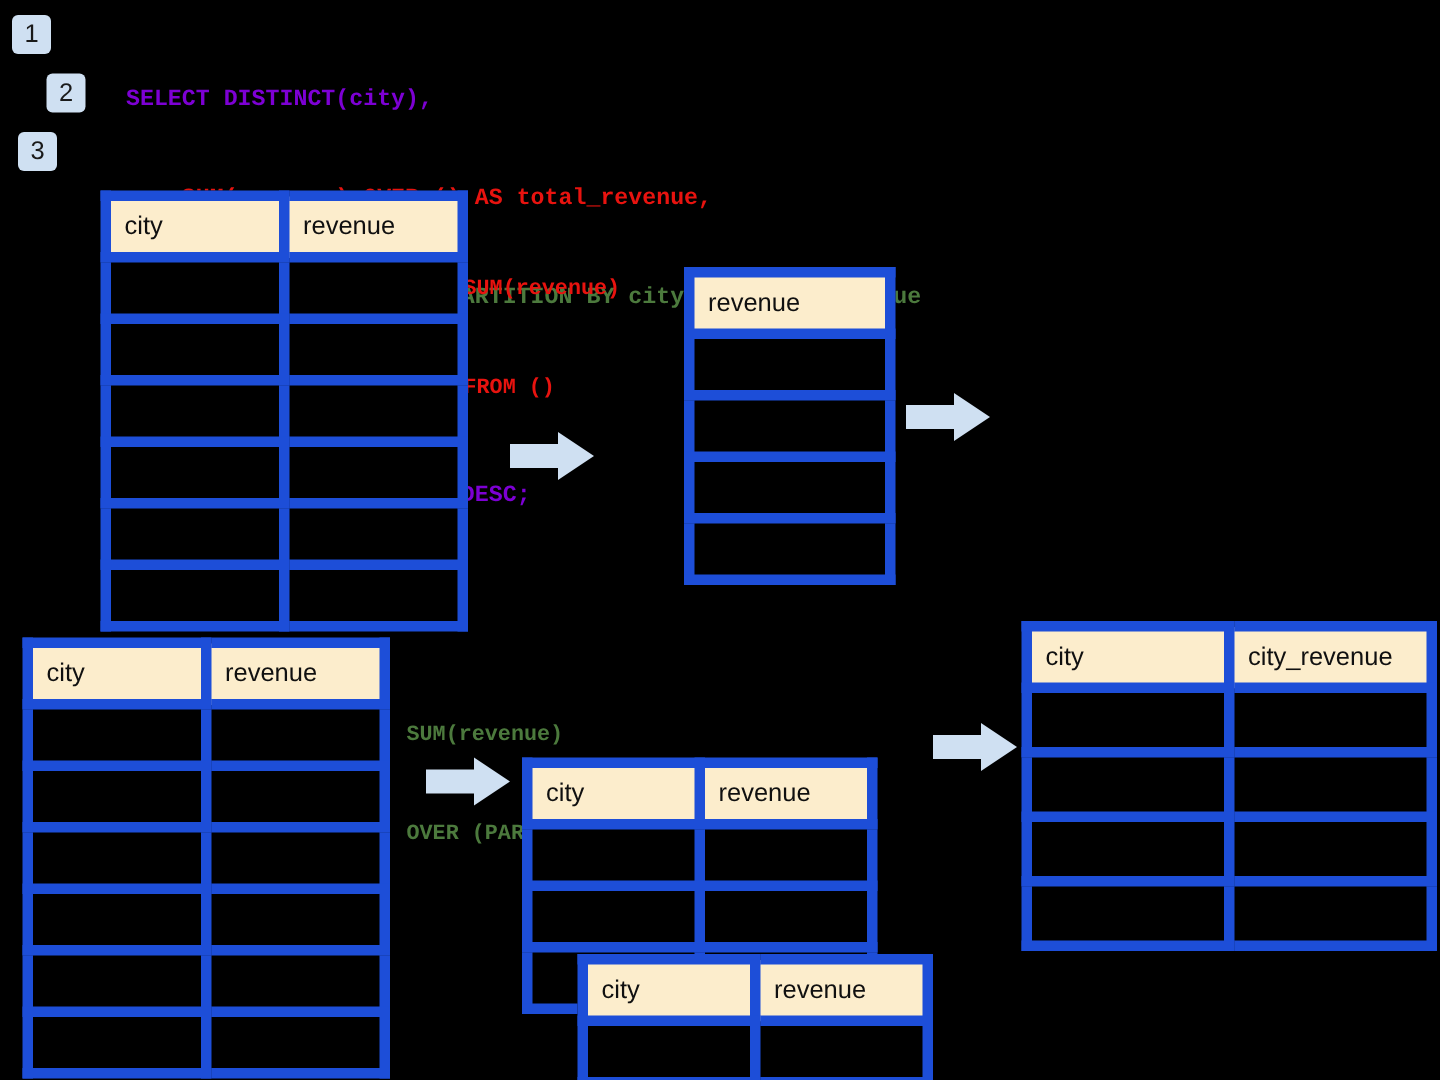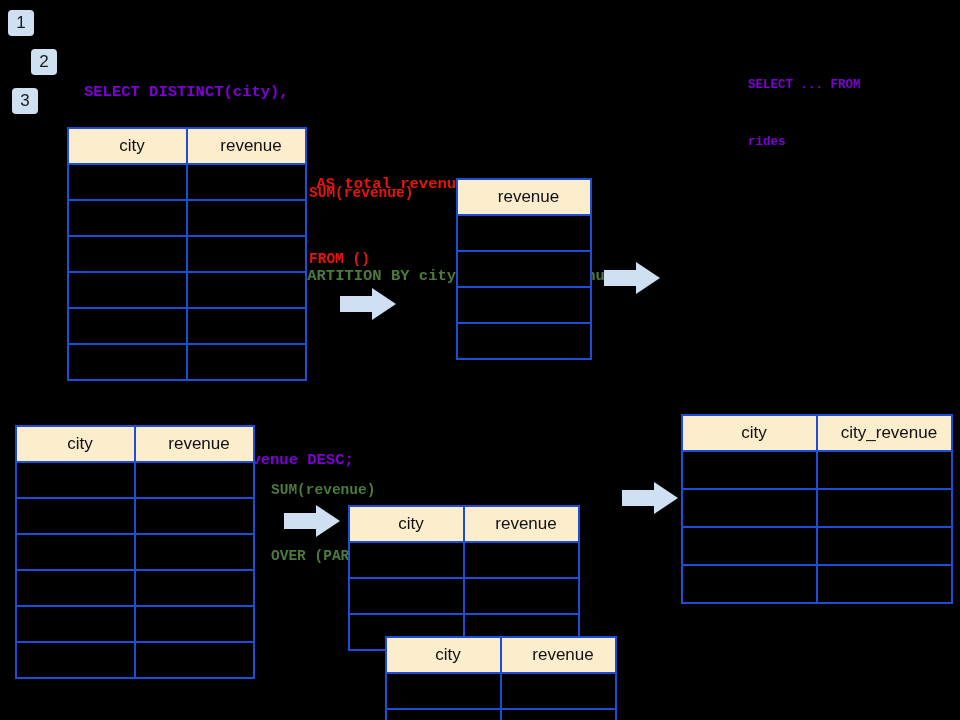--- a/index.html
+++ b/index.html
@@ -35,21 +35,21 @@
   
   .sql {
     position: absolute;
     font-family: "Liberation Mono", monospace;
     font-size: 15.5px;
     line-height: 22px;
     white-space: pre;
     font-weight: bold;
     letter-spacing: 0px;
   }
-  .sql-line { white-space: pre; margin-top: 26px; }
+  .sql-line { white-space: pre; }
   .c-violet { color: #7d00d4; }
   .c-red    { color: #e8130f; }
   .c-green  { color: #4c7a3d; }
 
   .side-note {
     position: absolute;
     font-family: "Liberation Mono", monospace;
     font-size: 12.5px;
     line-height: 19px;
     font-weight: bold;
@@ -70,24 +70,23 @@
   .annot.green { color: #4c7a3d; }
 
   
   .tbl {
     position: absolute;
     border-collapse: collapse;
     table-layout: fixed;
     background: #000000;
   }
   .tbl td {
-    border: 2px solid #1d4ed8;
+    border: 7px solid #1d4ed8;
     padding: 0;
     background: #000000;
-    text-align: center;
   }
   .tbl td.hdr {
     background: #fcedcc;
     color: #101010;
     font-family: "Liberation Sans", sans-serif;
     font-size: 17px;
     padding: 7px 0 7px 9px;
     vertical-align: middle;
     white-space: nowrap;
   }
@@ -127,24 +126,20 @@
   <div class="badge" style="left:12px; top:88px;">3</div>
 
   <div class="sql" style="left:84px; top:11px;">
     <div class="sql-line c-violet">SELECT DISTINCT(city),</div>
     <div class="sql-line c-red">    SUM(revenue) OVER () AS total_revenue,</div>
     <div class="sql-line c-green">    SUM(revenue) OVER (PARTITION BY city) as city_revenue</div>
     <div class="sql-line c-violet">  FROM rides</div>
     <div class="sql-line c-violet">  ORDER by city_revenue DESC;</div>
   </div>
 
-  <div class="side-note" style="left:748px; top:38px;">
-    <div>SELECT ... FROM</div>
-    <div>rides</div>
-  </div>
 
   <div class="annot red" style="left:309px; top:138px;">
     <div>SUM(revenue)</div>
     <div>FROM ()</div>
   </div>
 
   <div class="annot green" style="left:271px; top:435px;">
     <div>SUM(revenue)</div>
     <div>OVER (PARTITION</div>
   </div>

